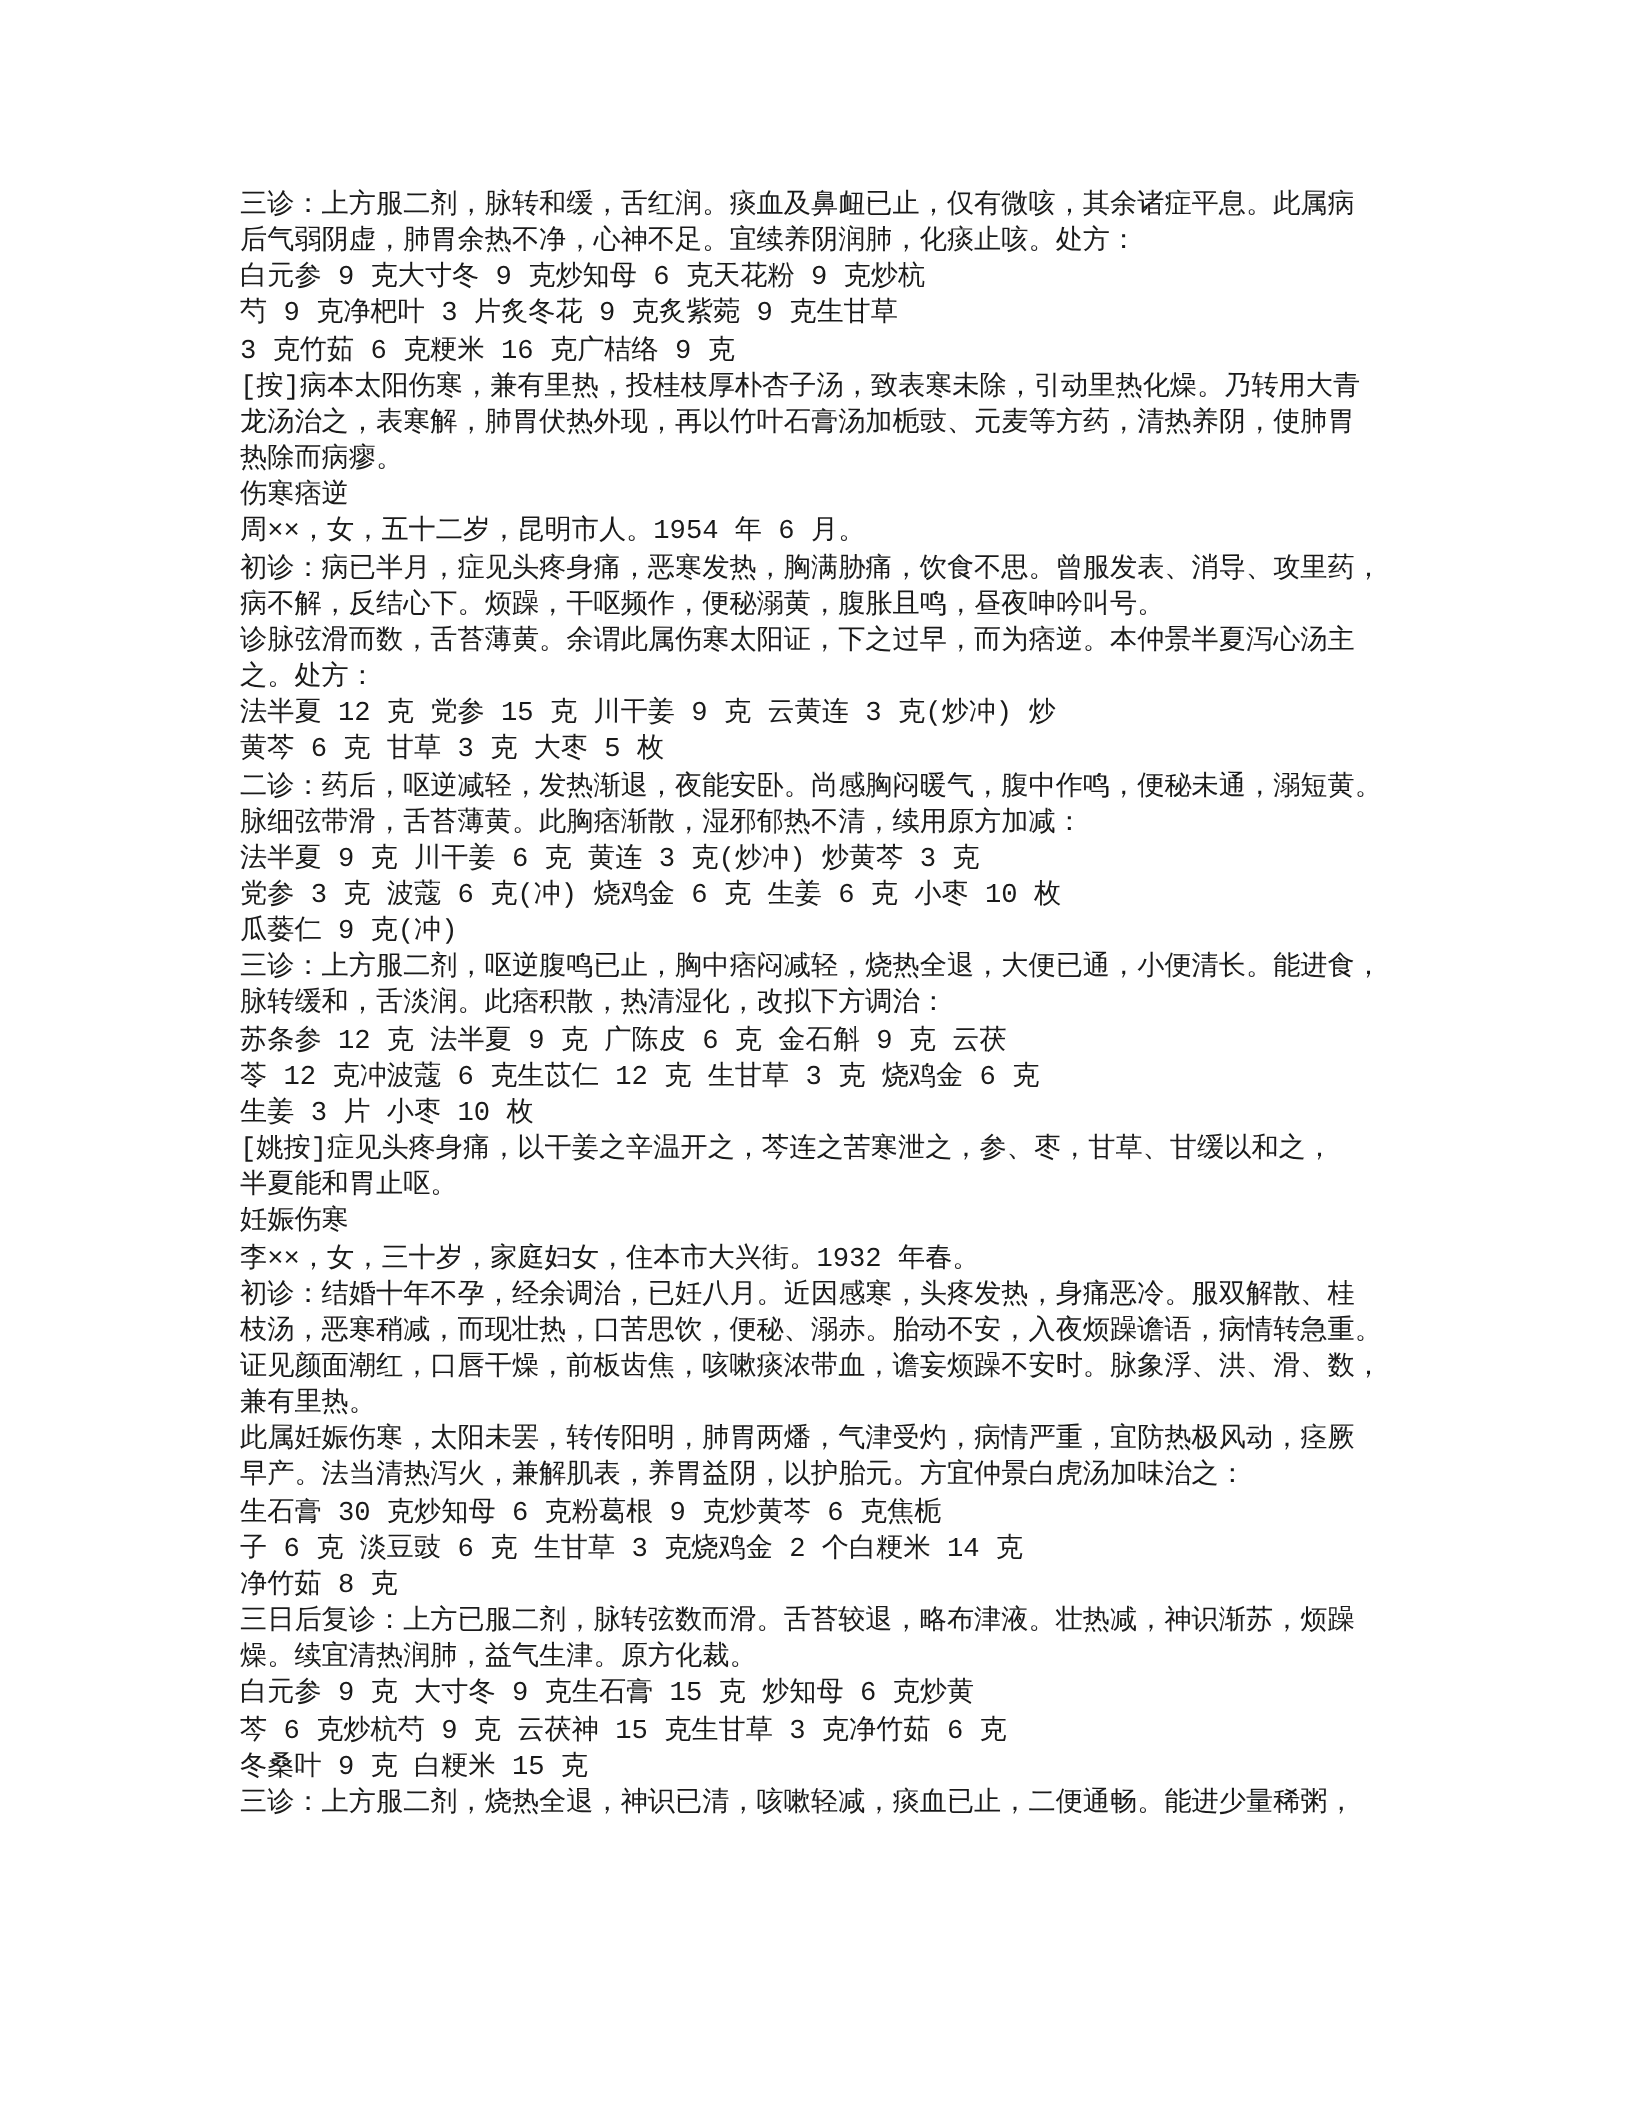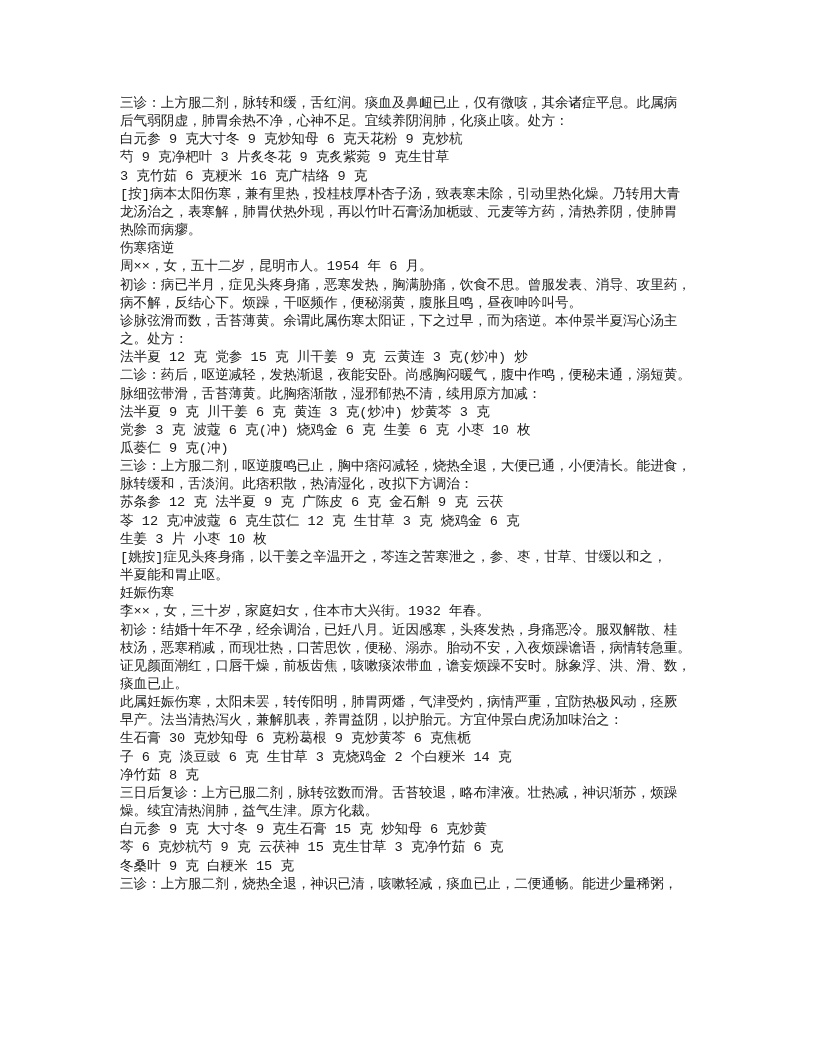--- a/index.html
+++ b/index.html
@@ -28,38 +28,39 @@
   <div class="line">[按]病本太阳伤寒，兼有里热，投桂枝厚朴杏子汤，致表寒未除，引动里热化燥。乃转用大青</div>
   <div class="line">龙汤治之，表寒解，肺胃伏热外现，再以竹叶石膏汤加栀豉、元麦等方药，清热养阴，使肺胃</div>
   <div class="line">热除而病瘳。</div>
   <div class="line">伤寒痞逆</div>
   <div class="line">周××，女，五十二岁，昆明市人。1954 年 6 月。</div>
   <div class="line">初诊：病已半月，症见头疼身痛，恶寒发热，胸满胁痛，饮食不思。曾服发表、消导、攻里药，</div>
   <div class="line">病不解，反结心下。烦躁，干呕频作，便秘溺黄，腹胀且鸣，昼夜呻吟叫号。</div>
   <div class="line">诊脉弦滑而数，舌苔薄黄。余谓此属伤寒太阳证，下之过早，而为痞逆。本仲景半夏泻心汤主</div>
   <div class="line">之。处方：</div>
   <div class="line">法半夏 12 克  党参 15 克  川干姜 9 克  云黄连 3 克(炒冲)  炒</div>
+  <div class="line">黄芩 6 克  甘草 3 克  大枣 5 枚</div>
   <div class="line">二诊：药后，呕逆减轻，发热渐退，夜能安卧。尚感胸闷暖气，腹中作鸣，便秘未通，溺短黄。</div>
   <div class="line">脉细弦带滑，舌苔薄黄。此胸痞渐散，湿邪郁热不清，续用原方加减：</div>
   <div class="line">法半夏 9 克  川干姜 6 克  黄连 3 克(炒冲)  炒黄芩 3 克</div>
   <div class="line">党参 3 克  波蔻 6 克(冲)  烧鸡金 6 克  生姜 6 克  小枣 10 枚</div>
   <div class="line">瓜蒌仁 9 克(冲)</div>
   <div class="line">三诊：上方服二剂，呕逆腹鸣已止，胸中痞闷减轻，烧热全退，大便已通，小便清长。能进食，</div>
   <div class="line">脉转缓和，舌淡润。此痞积散，热清湿化，改拟下方调治：</div>
   <div class="line">苏条参 12 克  法半夏 9 克  广陈皮 6 克  金石斛 9 克  云茯</div>
   <div class="line">苓 12 克冲波蔻 6 克生苡仁 12 克  生甘草 3 克  烧鸡金 6 克</div>
   <div class="line">生姜 3 片  小枣 10 枚</div>
   <div class="line">[姚按]症见头疼身痛，以干姜之辛温开之，芩连之苦寒泄之，参、枣，甘草、甘缓以和之，</div>
   <div class="line">半夏能和胃止呕。</div>
   <div class="line">妊娠伤寒</div>
   <div class="line">李××，女，三十岁，家庭妇女，住本市大兴街。1932 年春。</div>
   <div class="line">初诊：结婚十年不孕，经余调治，已妊八月。近因感寒，头疼发热，身痛恶冷。服双解散、桂</div>
   <div class="line">枝汤，恶寒稍减，而现壮热，口苦思饮，便秘、溺赤。胎动不安，入夜烦躁谵语，病情转急重。</div>
   <div class="line">证见颜面潮红，口唇干燥，前板齿焦，咳嗽痰浓带血，谵妄烦躁不安时。脉象浮、洪、滑、数，</div>
-  <div class="line">痰血已止。</div>
+  <div class="line">兼有里热。</div>
   <div class="line">此属妊娠伤寒，太阳未罢，转传阳明，肺胃两燔，气津受灼，病情严重，宜防热极风动，痉厥</div>
   <div class="line">早产。法当清热泻火，兼解肌表，养胃益阴，以护胎元。方宜仲景白虎汤加味治之：</div>
   <div class="line">生石膏 30 克炒知母 6 克粉葛根 9 克炒黄芩 6 克焦栀</div>
   <div class="line">子 6 克  淡豆豉 6 克  生甘草 3 克烧鸡金 2 个白粳米 14 克</div>
   <div class="line">净竹茹 8 克</div>
   <div class="line">三日后复诊：上方已服二剂，脉转弦数而滑。舌苔较退，略布津液。壮热减，神识渐苏，烦躁</div>
   <div class="line">燥。续宜清热润肺，益气生津。原方化裁。</div>
   <div class="line">白元参 9 克  大寸冬 9 克生石膏 15 克  炒知母 6 克炒黄</div>
   <div class="line">芩 6 克炒杭芍 9 克  云茯神 15 克生甘草 3 克净竹茹 6 克</div>
   <div class="line">冬桑叶 9 克  白粳米 15 克</div>

